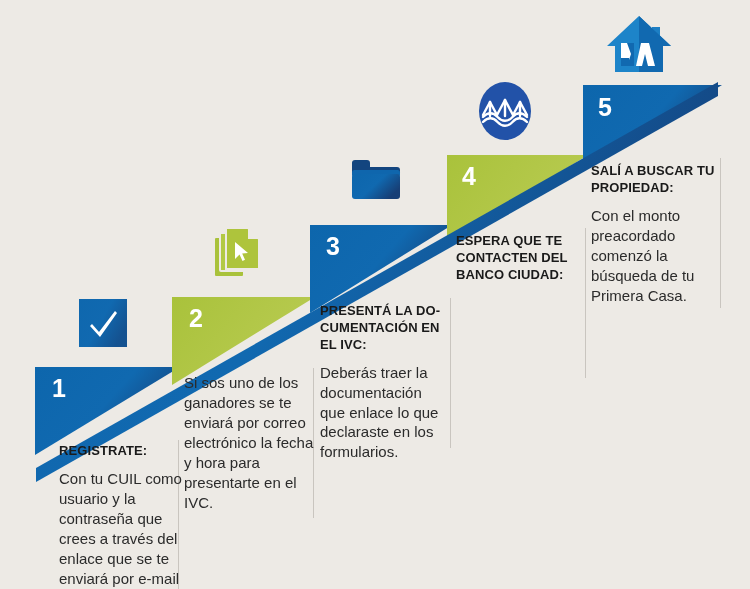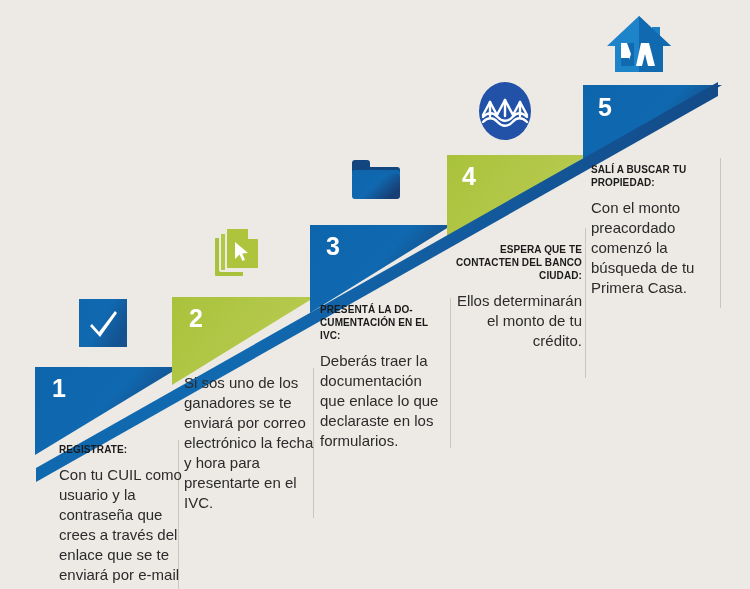--- a/index.html
+++ b/index.html
@@ -35,21 +35,21 @@
     display: block;
   }
 
   
   .step-text {
     position: absolute;
     color: #231f20;
   }
   .step-title {
     font-weight: bold;
-    font-size: 10px;
+    font-size: 13px;
     line-height: 1.30;
     letter-spacing: 0.1px;
     margin: 0 0 9px 0;
     color: #1a1a1a;
   }
   .step-body {
     font-size: 15px;
     line-height: 1.33;
     margin: 0;
     color: #2b2b2b;
@@ -180,23 +180,22 @@
 
   <div class="step-text" style="left:184px; top:373px; width:130px;">
     <p class="step-body">Si sos uno de los ganadores se te enviará por correo electrónico la fecha y hora para presentarte en el IVC.</p>
   </div>
 
   <div class="step-text" style="left:320px; top:303px; width:128px;">
     <p class="step-title">PRESENTÁ LA DO-CUMENTACIÓN EN EL IVC:</p>
     <p class="step-body">Deberás traer la documentación que enlace lo que declaraste en los formularios.</p>
   </div>
 
-  <div class="step-text" style="left:456px; top:243px; width:126px;text-align:right;">
+  <div class="step-text" style="left:456px; top:233px; width:126px;">
     <p class="step-title">ESPERA QUE TE CONTACTEN DEL BANCO CIUDAD:</p>
-    <p class="step-body">Ellos determinarán el monto de tu crédito.</p>
   </div>
 
   <div class="step-text" style="left:591px; top:163px; width:126px;">
     <p class="step-title">SALÍ A BUSCAR TU PROPIEDAD:</p>
     <p class="step-body">Con el monto preacordado comenzó la búsqueda de tu Primera Casa.</p>
   </div>
 
 </div>
 
 </body></html>

